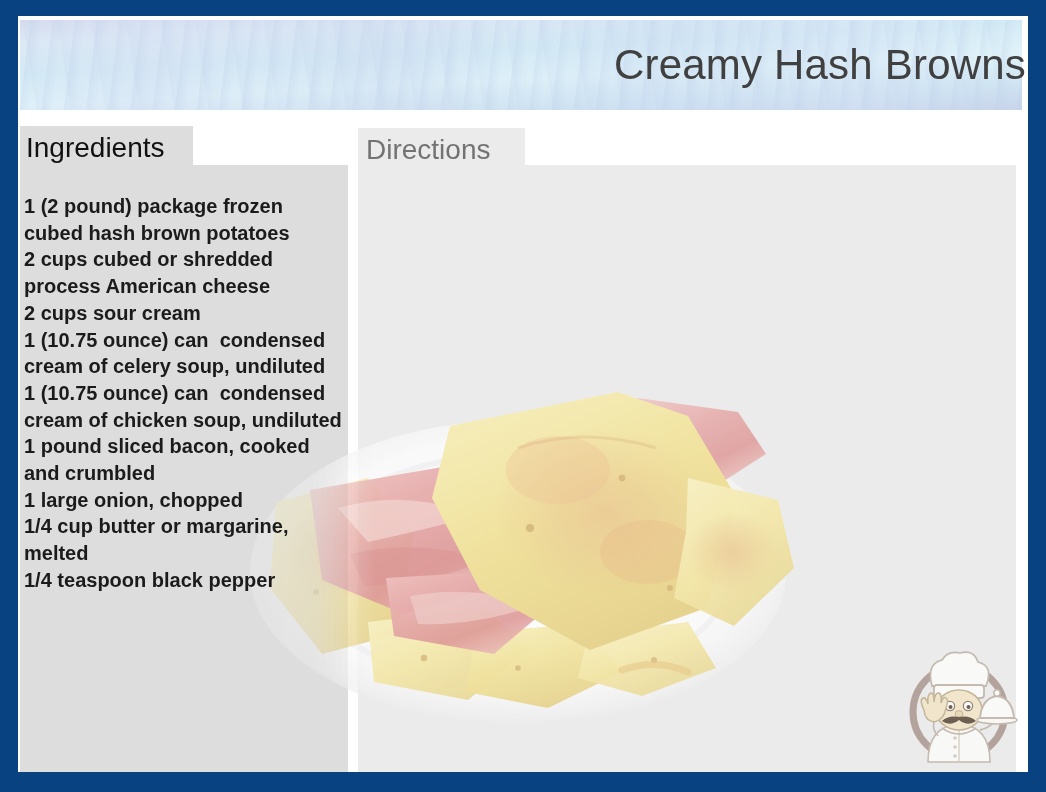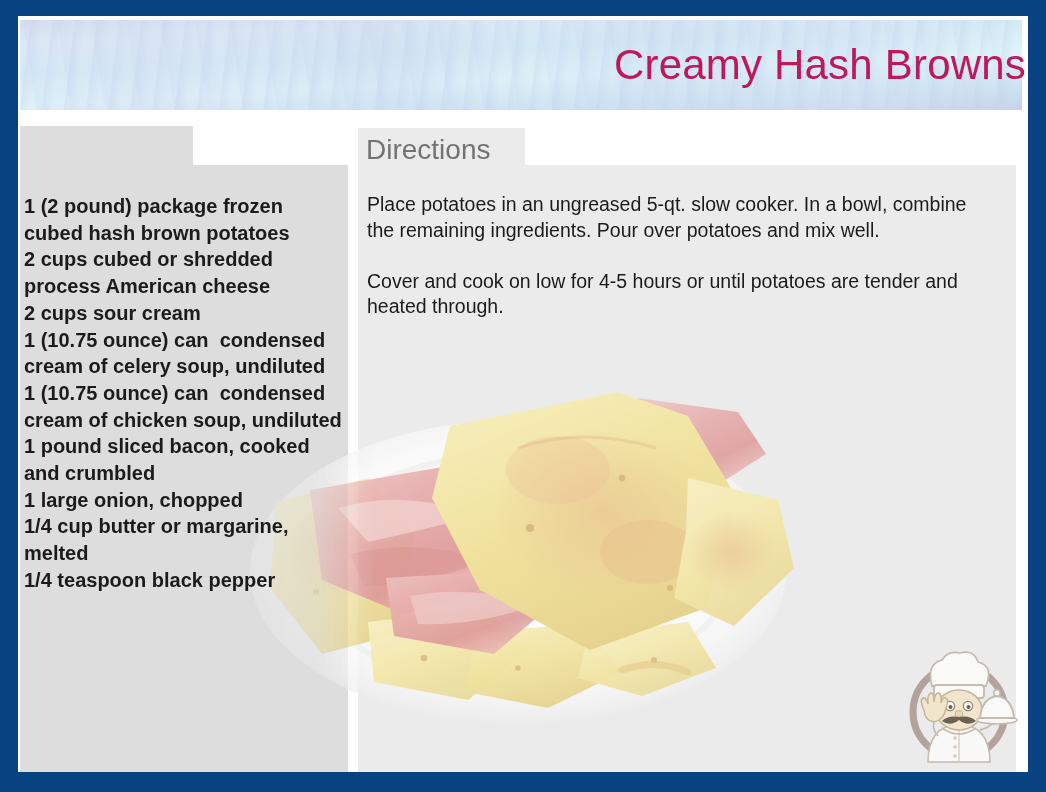--- a/index.html
+++ b/index.html
@@ -68,21 +68,21 @@
         rgba(255,255,255,0.0) 34px);
     pointer-events: none;
   }
   #recipe-title {
     position: absolute;
     right: 20px;
     top: 41px;
     z-index: 3;
     font-size: 42px;
     line-height: 48px;
-    color: #be185d;
+    color: #404040;
     letter-spacing: 0.2px;
     white-space: nowrap;
   }
 
   
   #ingredients-panel {
     position: absolute;
     left: 20px;
     top: 165px;
     width: 328px;
@@ -190,36 +190,34 @@
 
 <div id="slide">
 
   <div id="inner-mat"></div>
 
   <div id="header-banner"></div>
   <div id="recipe-title">Creamy Hash Browns</div>
 
   <div id="ingredients-panel"></div>
   <div id="ingredients-tab"></div>
+  <div id="ingredients-heading">Ingredients</div>
   <div id="ingredients-text">1 (2 pound) package frozen cubed hash brown potatoes
 2 cups cubed or shredded process American cheese
 2 cups sour cream
 1 (10.75 ounce) can  condensed cream of celery soup, undiluted
 1 (10.75 ounce) can  condensed cream of chicken soup, undiluted
 1 pound sliced bacon, cooked and crumbled
 1 large onion, chopped
 1/4 cup butter or margarine, melted
 1/4 teaspoon black pepper</div>
 
   <div id="directions-panel"></div>
   <div id="directions-tab"></div>
   <div id="directions-heading">Directions</div>
-  <div id="directions-text">Place potatoes in an ungreased 5-qt. slow cooker. In a bowl, combine the remaining ingredients. Pour over potatoes and mix well.
-
-Cover and cook on low for 4-5 hours or until potatoes are tender and heated through.</div>
 
   <div id="food-photo">
     <svg viewBox="0 0 600 350" xmlns="http://www.w3.org/2000/svg">
       <defs>
         <radialGradient id="plateGrad" cx="50%" cy="46%" r="56%">
           <stop offset="0%" stop-color="#ffffff"></stop>
           <stop offset="72%" stop-color="#fbfbfb"></stop>
           <stop offset="92%" stop-color="#f0f0f0"></stop>
           <stop offset="100%" stop-color="#e9e9e9" stop-opacity="0.25"></stop>
         </radialGradient>

